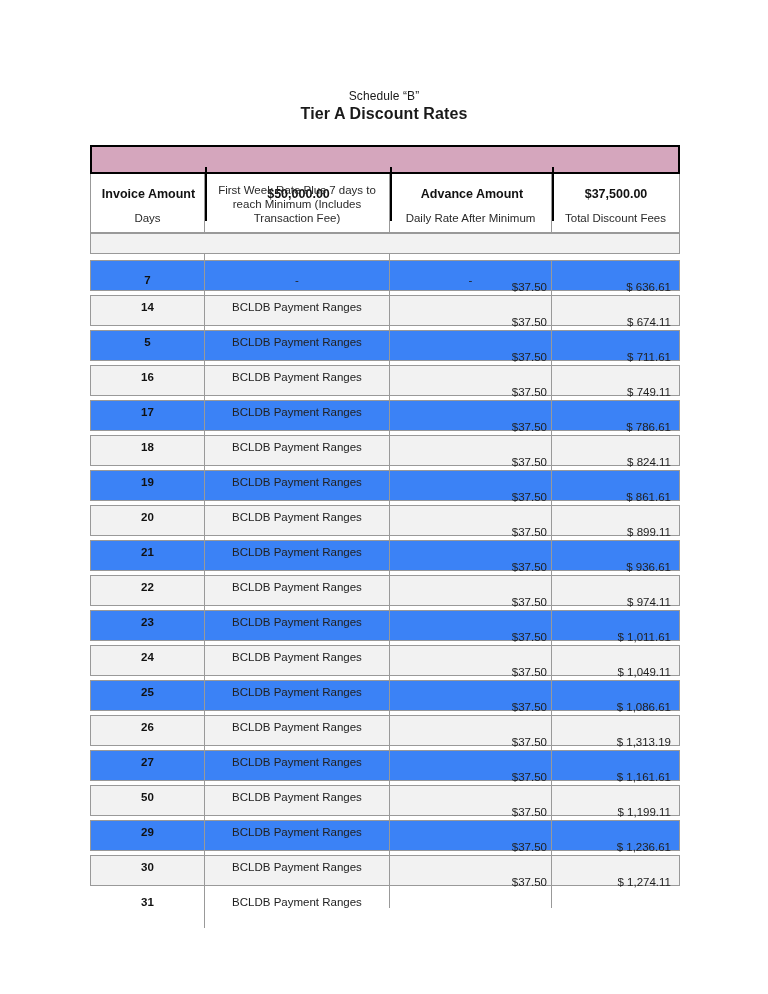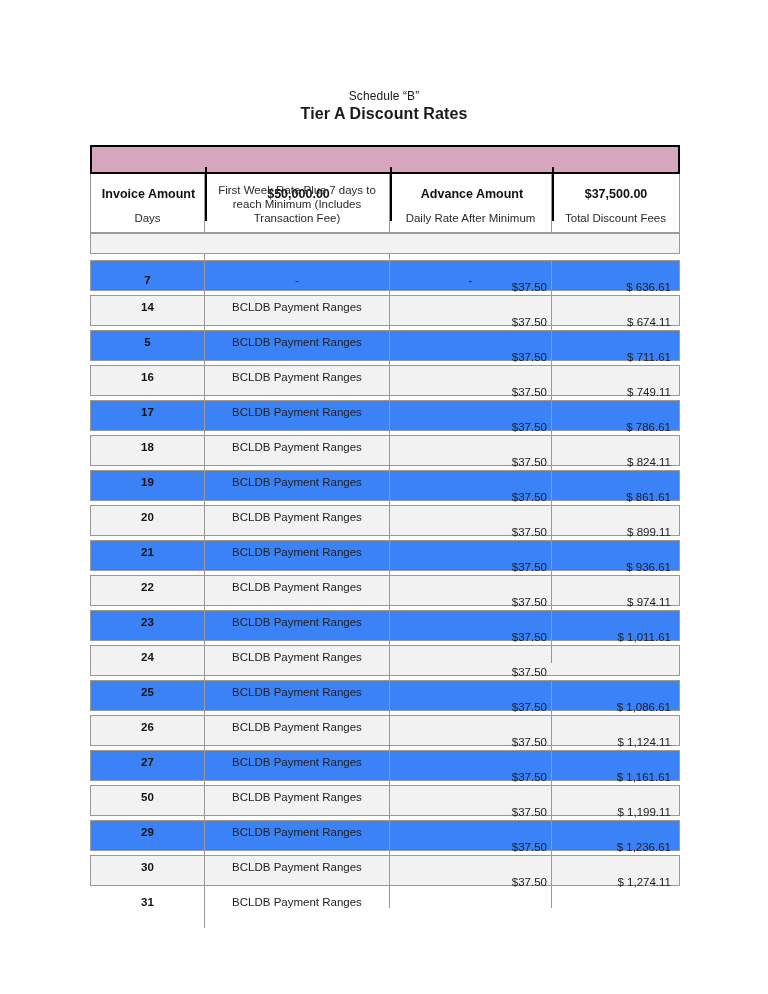--- a/index.html
+++ b/index.html
@@ -212,34 +212,35 @@
     <div class="c-center bold">24</div>
     <div class="c-center">BCLDB Payment Ranges</div>
     <div class="c-right pad-r4">$37.50</div>
     <div class="c-right pad-r8">$ 1,011.61</div>
   </div>
 
   <div class="grid-row body-row shaded">
     <div class="c-center bold">25</div>
     <div class="c-center">BCLDB Payment Ranges</div>
     <div class="c-right pad-r4">$37.50</div>
+    <div class="c-right pad-r8">$ 1,049.11</div>
   </div>
 
   <div class="grid-row body-row">
     <div class="c-center bold">26</div>
     <div class="c-center">BCLDB Payment Ranges</div>
     <div class="c-right pad-r4">$37.50</div>
     <div class="c-right pad-r8">$ 1,086.61</div>
   </div>
 
   <div class="grid-row body-row shaded">
     <div class="c-center bold">27</div>
     <div class="c-center">BCLDB Payment Ranges</div>
     <div class="c-right pad-r4">$37.50</div>
-    <div class="c-right pad-r8">$ 1,124.11</div>
+    <div class="c-right pad-r8">$ 1,313.19</div>
   </div>
 
   <div class="grid-row body-row">
     <div class="c-center bold">50</div>
     <div class="c-center">BCLDB Payment Ranges</div>
     <div class="c-right pad-r4">$37.50</div>
     <div class="c-right pad-r8">$ 1,161.61</div>
   </div>
 
   <div class="grid-row body-row shaded">

